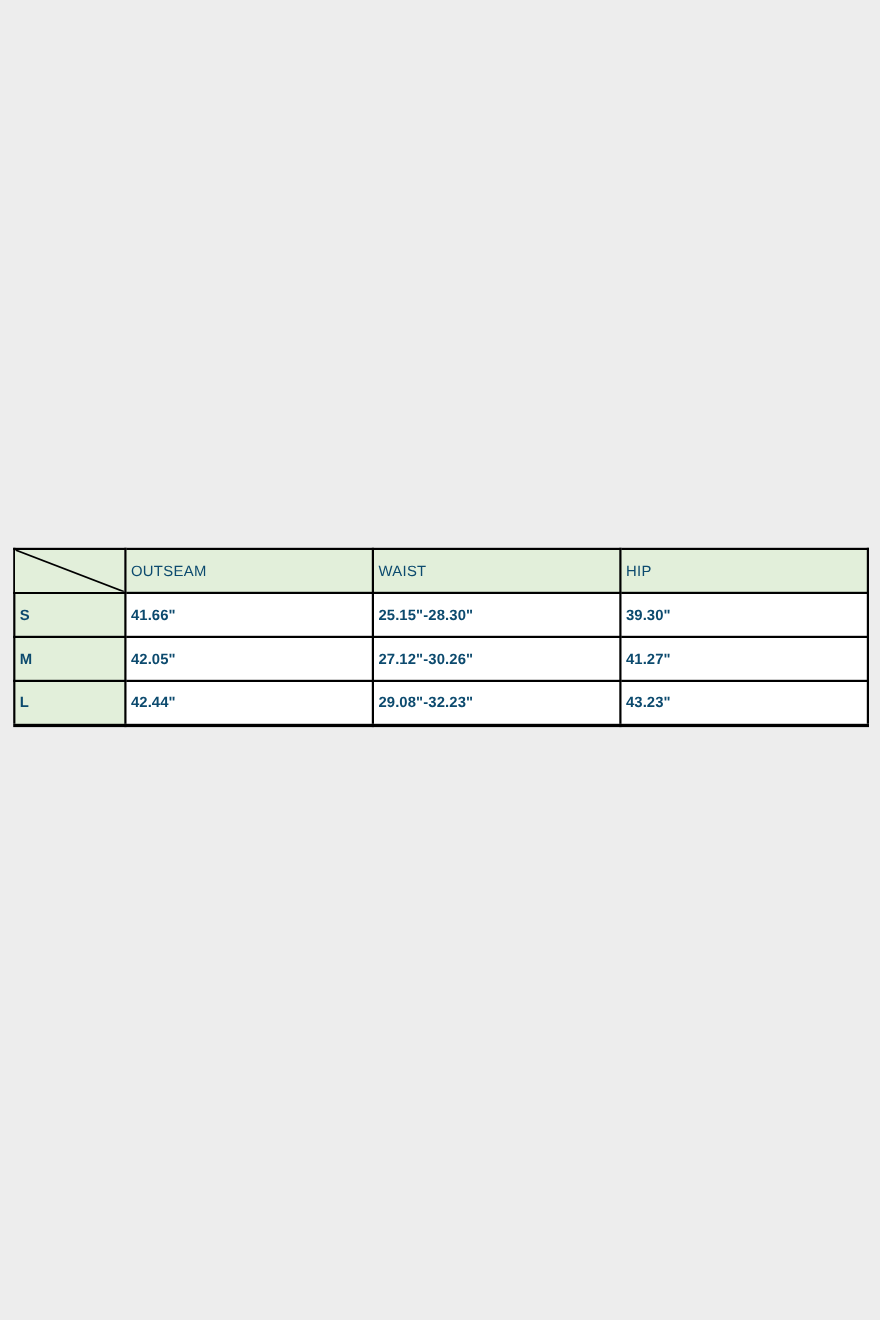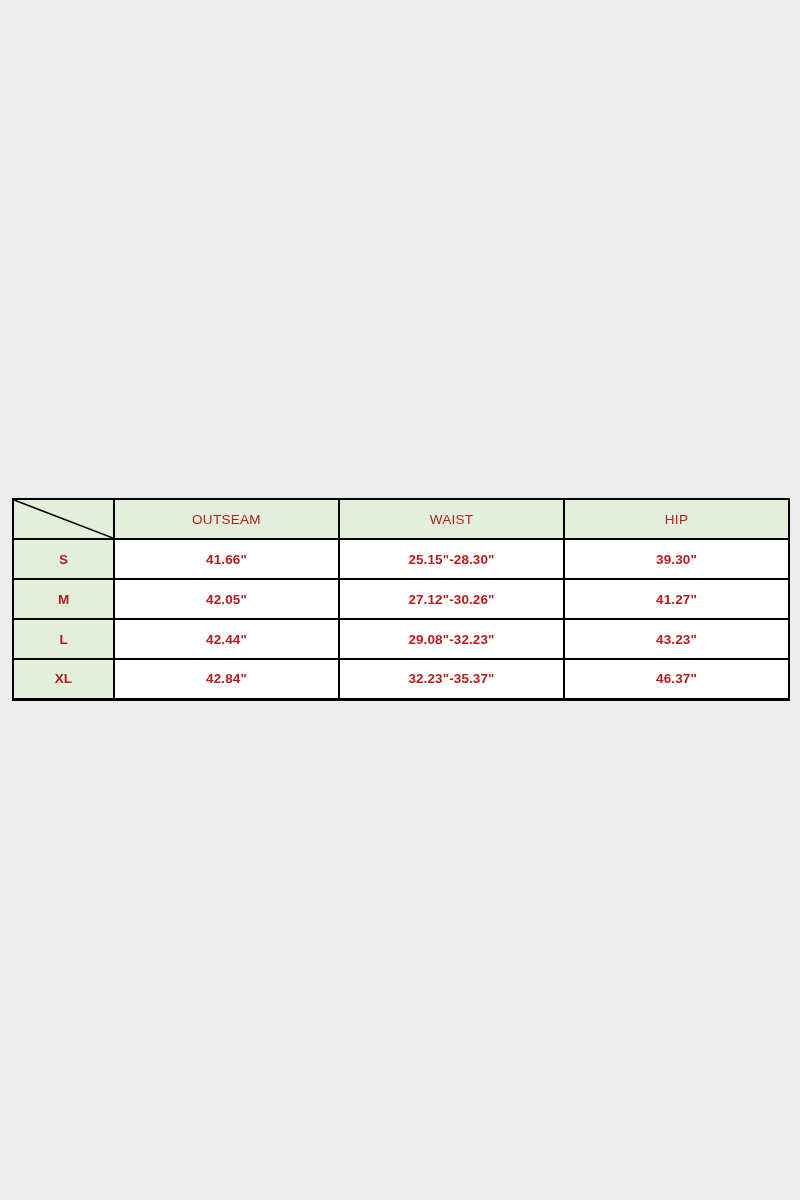--- a/index.html
+++ b/index.html
@@ -36,24 +36,24 @@
   table.size-chart col.col-size    { width: 101px; }
   table.size-chart col.col-outseam { width: 225px; }
   table.size-chart col.col-waist   { width: 225px; }
   table.size-chart col.col-hip     { width: 225px; }
 
   table.size-chart th,
   table.size-chart td {
     border: 2px solid #000000;
     height: 40px;
     padding: 0 4px;
-    text-align: center;
+    text-align: left;
     vertical-align: middle;
     font-size: 13.5px;
-    color: #b91c1c;
+    color: #0c4a6e;
     box-sizing: border-box;
   }
 
   
   table.size-chart thead th {
     background: #e2efda;
     font-weight: normal;
     letter-spacing: 0.3px;
   }
 
@@ -120,21 +120,15 @@
         <td class="measure">42.05"</td>
         <td class="measure">27.12"-30.26"</td>
         <td class="measure">41.27"</td>
       </tr>
       <tr>
         <td class="size-label">L</td>
         <td class="measure">42.44"</td>
         <td class="measure">29.08"-32.23"</td>
         <td class="measure">43.23"</td>
       </tr>
-      <tr>
-        <td class="size-label">XL</td>
-        <td class="measure">42.84"</td>
-        <td class="measure">32.23"-35.37"</td>
-        <td class="measure">46.37"</td>
-      </tr>
     </tbody>
   </table>
 </div>
 
 </body></html>

